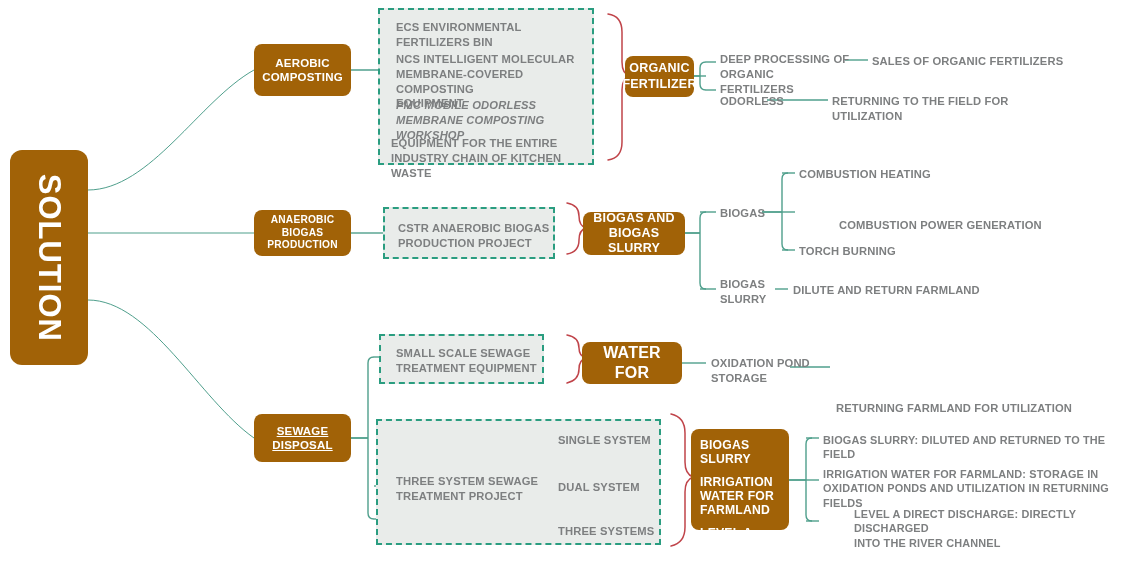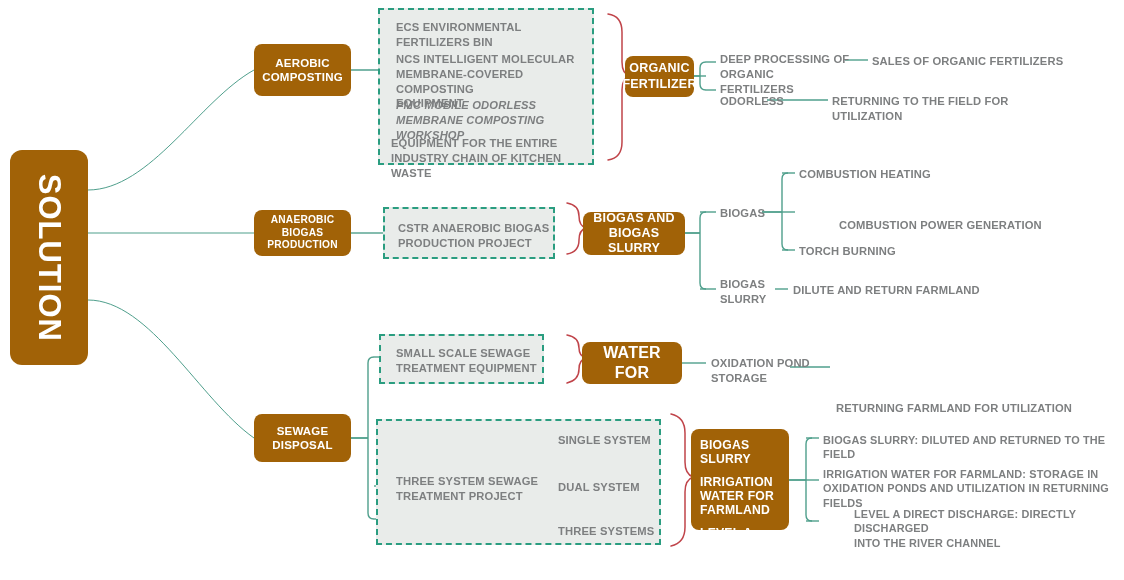--- a/index.html
+++ b/index.html
@@ -245,21 +245,21 @@
 
   <div class="txt" style="left:720px; top:206px; width:60px;">BIOGAS</div>
   <div class="txt" style="left:720px; top:277px; width:60px;">BIOGAS
 SLURRY</div>
 
   <div class="txt" style="left:799px; top:167px; width:220px;">COMBUSTION HEATING</div>
   <div class="txt" style="left:799px; top:218px; width:230px;margin-left:40px;">COMBUSTION POWER GENERATION</div>
   <div class="txt" style="left:799px; top:244px; width:200px;">TORCH BURNING</div>
   <div class="txt" style="left:793px; top:283px; width:220px;">DILUTE AND RETURN FARMLAND</div>
 
-  <div class="node lvl1" style="left:254px; top:414px; width:97px; height:48px;">
+  <div class="node lvl1" style="left:254px; top:414px; width:97px; height:48px;text-decoration:underline;">
     <span>
       <span>SEWAGE</span><br>
       <span>DISPOSAL</span>
     </span>
   </div>
 
   <div class="panel" style="left:379px; top:334px; width:165px; height:50px;"></div>
   <div class="txt" style="left:396px; top:346px; width:150px;">SMALL SCALE SEWAGE
 TREATMENT EQUIPMENT</div>
 

